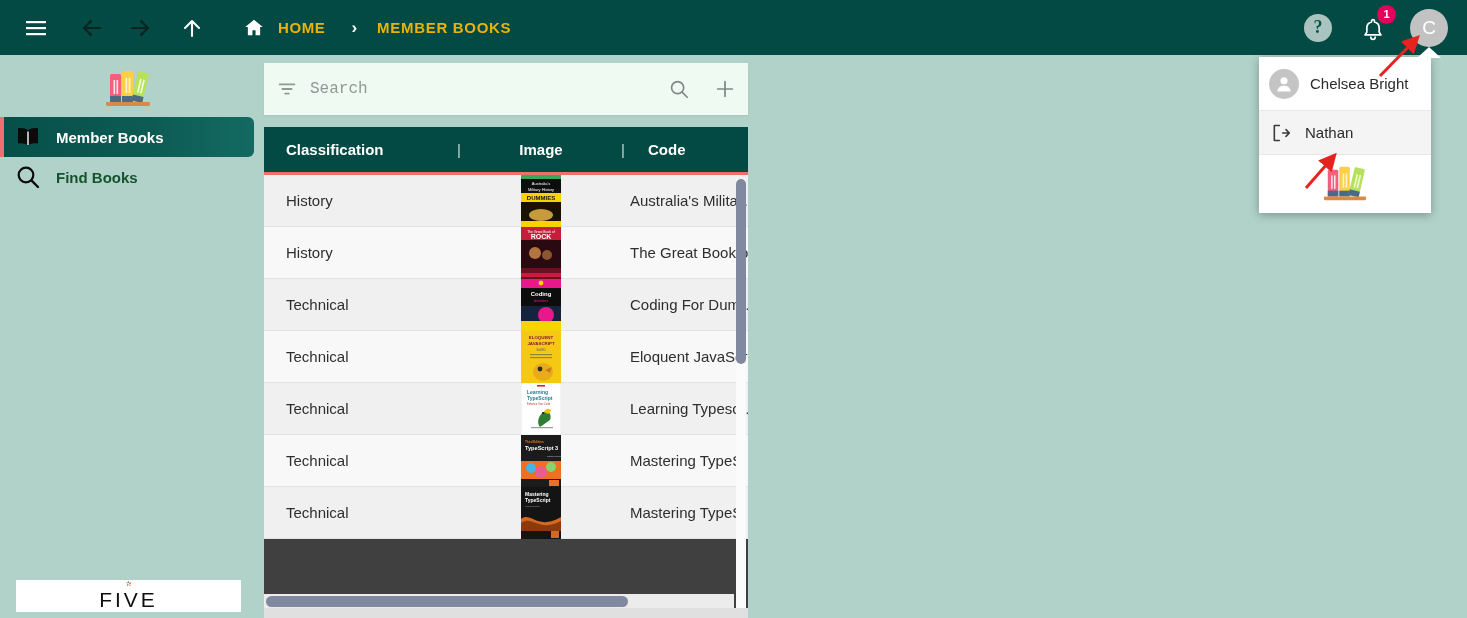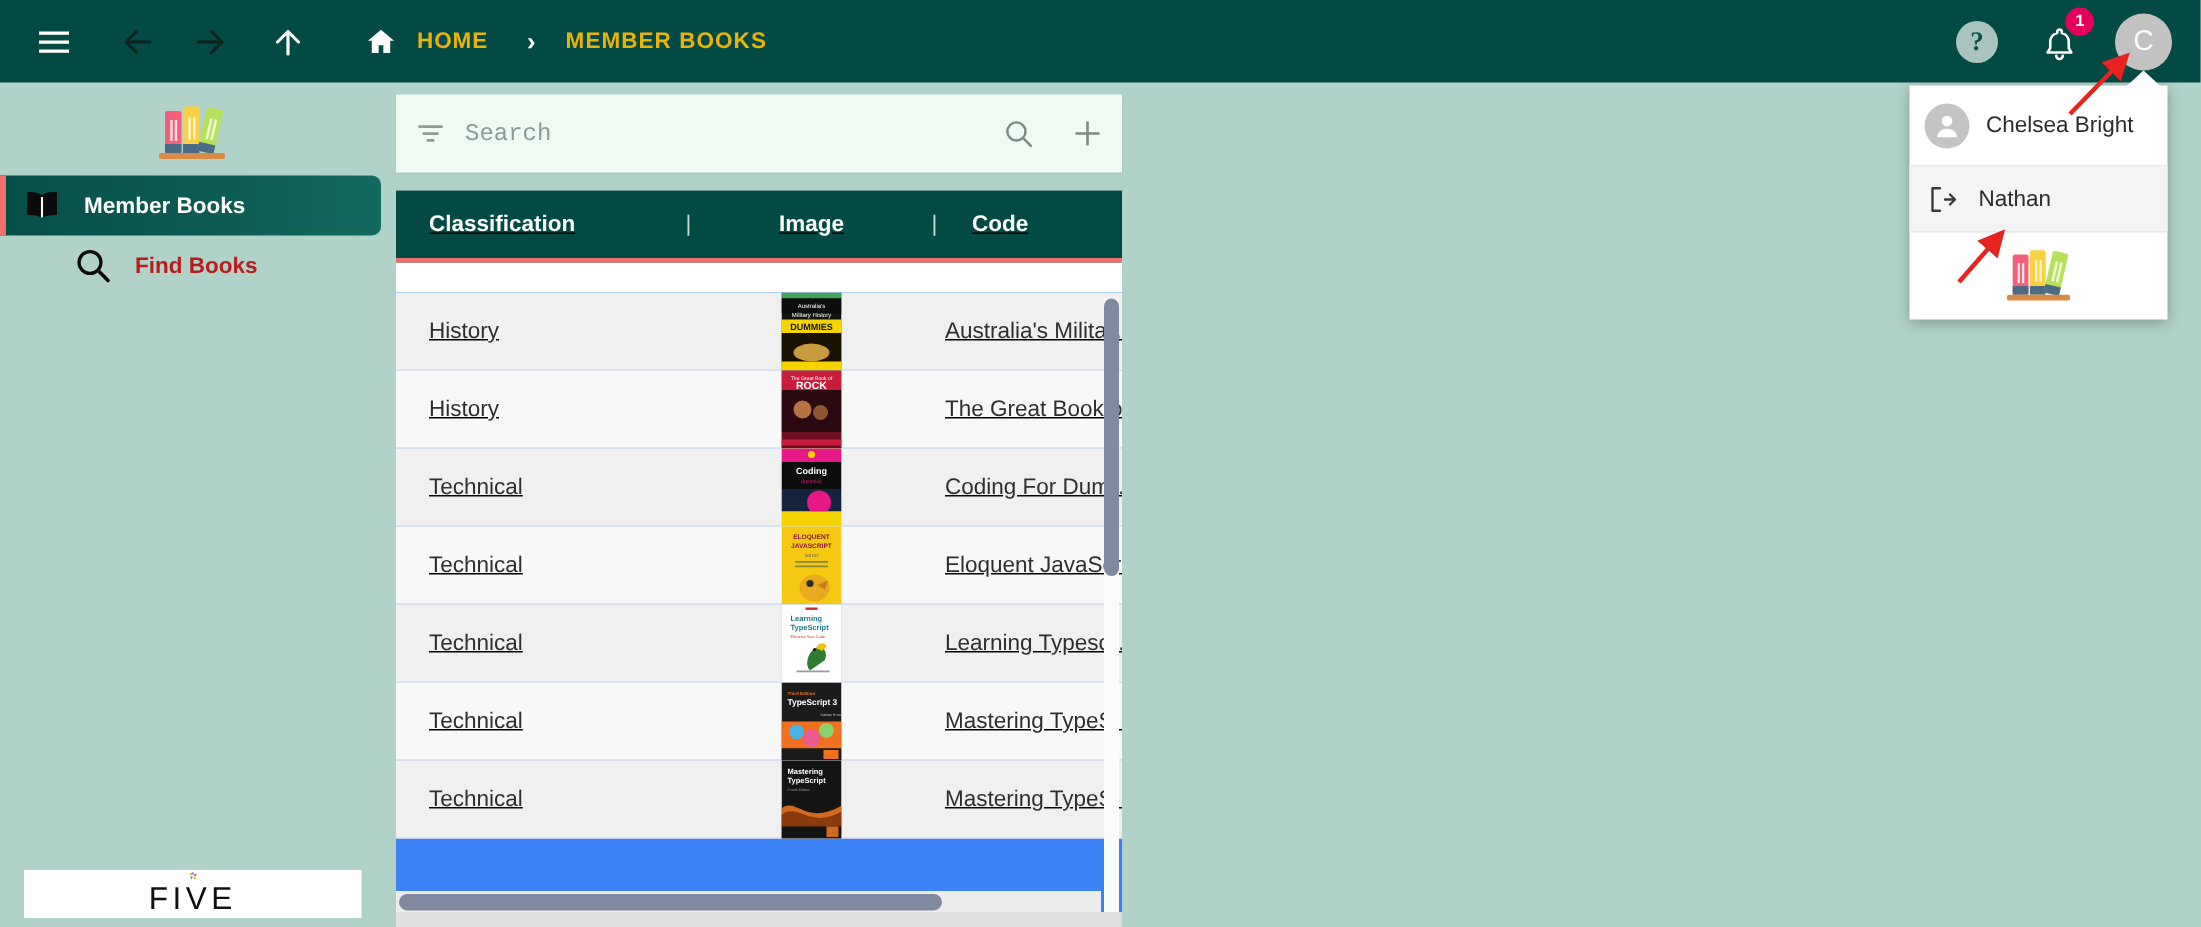--- a/index.html
+++ b/index.html
@@ -86,21 +86,21 @@
   }
   .side-item.active {
     background: linear-gradient(90deg,#064f49 0%,#0d5c54 60%,#136a61 100%);
     color: #ffffff; border-radius: 0 6px 6px 0;
     margin-right: 2px;
   }
   .side-item.active::before {
     content: ""; position: absolute; left: 0; top: 0;
     width: 4px; height: 100%; background: #ef6e6e;
   }
-  .side-item.inactive { color: #b91c1c; padding-left: 34px; }
+  .side-item.inactive { color: #14532d; }
   .side-ico {
     width: 56px; display: flex; align-items: center; justify-content: center;
     flex: 0 0 auto;
   }
   .side-label { font-size: 15px; }
   .side-item.inactive .side-label { font-weight: bold; }
 
   .five-logo-box {
     position: absolute; left: 16px; bottom: 6px;
     width: 225px; height: 32px; background: #ffffff;
@@ -130,36 +130,36 @@
     font-size: 16px; color: #2b2b2b;
     font-family: Liberation Mono, monospace;
   }
   .search-input::placeholder { color: #8d9b96; }
   .sb-ico { width: 46px; display: flex; align-items: center; justify-content: center; color: #7b8a85; }
 
   .grid {
     position: absolute; left: 8px; top: 72px;
     width: 484px; height: 481px;
     background: #ffffff;
-    display: flex; flex-direction: column; text-decoration: underline;
+    display: flex; flex-direction: column;
   }
   .grid-head {
     height: 48px; background: #044a44; color: #ffffff;
     display: flex; align-items: center;
     font-size: 15px; font-weight: bold;
     border-bottom: 3px solid #ef6e6e;
     flex: 0 0 auto; overflow: hidden;
   }
   .gh-cell { flex: 0 0 auto; display: flex; align-items: center; }
   .gh-c1 { width: 188px; padding-left: 22px; }
   .gh-c2 { width: 150px; justify-content: center; }
   .gh-c3 { width: 150px; padding-left: 18px; }
   .gh-div { width: 14px; display: flex; justify-content: center; color: #c8d8d5; font-weight: normal; flex: 0 0 auto; }
 
-  .grid-body { flex: 1; position: relative; overflow: hidden; background: #3b82f6; margin-top: 20px; }
+  .grid-body { flex: 1; position: relative; overflow: hidden; background: #404040; }
   .row {
     height: 52px; display: flex; align-items: center;
     border-bottom: 1px solid #e3e3e3;
     font-size: 15px; color: #2e2e2e;
     width: 100%;
   }
   .row.odd { background: #f0f0f0; }
   .row.even { background: #f8f8f8; }
   .cell-class { width: 202px; padding-left: 22px; flex: 0 0 auto; }
   .cell-img { width: 150px; display: flex; justify-content: center; align-items: center; flex: 0 0 auto; }
@@ -189,21 +189,21 @@
     position: absolute; left: 8px; top: 553px;
     width: 484px; height: 57px;
     background: #e0e0e0;
     display: flex; align-items: center; justify-content: flex-end;
     padding-right: 22px;
     font-size: 14px; font-weight: bold; color: #1d1d1d;
   }
 
   
   .dropdown {
-    position: absolute; right: 22px; top: 57px;
+    position: absolute; right: 36px; top: 57px;
     width: 172px; background: #ffffff;
     box-shadow: 0 2px 9px rgba(0,0,0,0.30);
     z-index: 40;
   }
   .dd-caret {
     position: absolute; right: 26px; top: 47px;
     width: 0; height: 0;
     border-left: 12px solid transparent;
     border-right: 12px solid transparent;
     border-bottom: 11px solid #ffffff;

